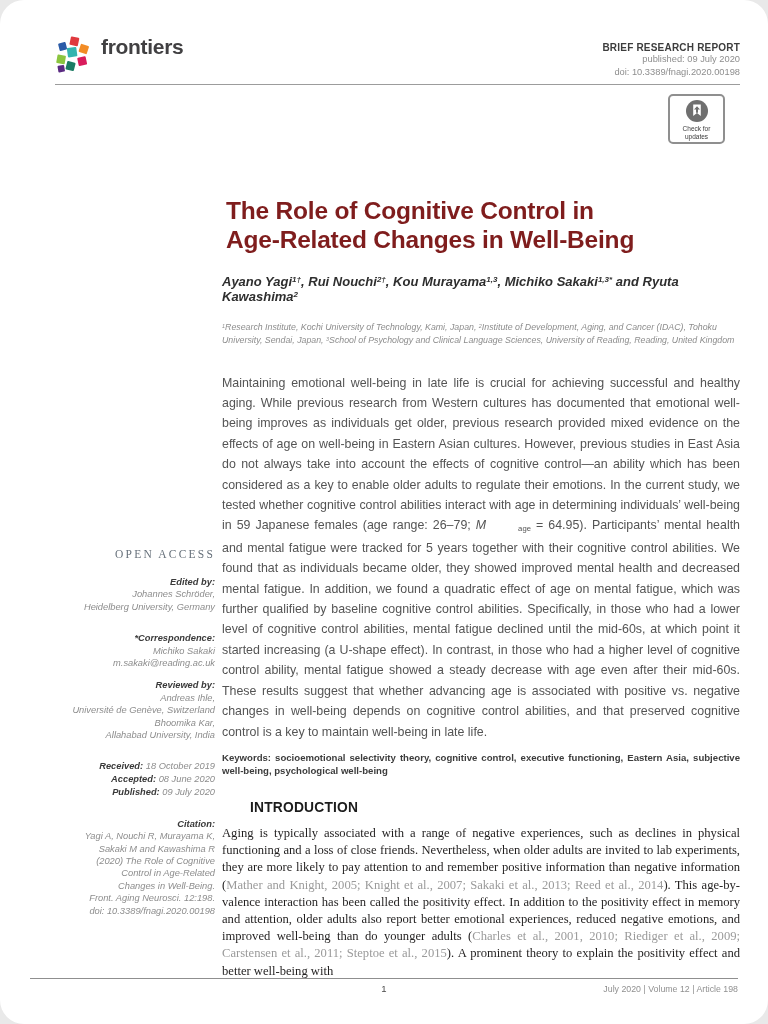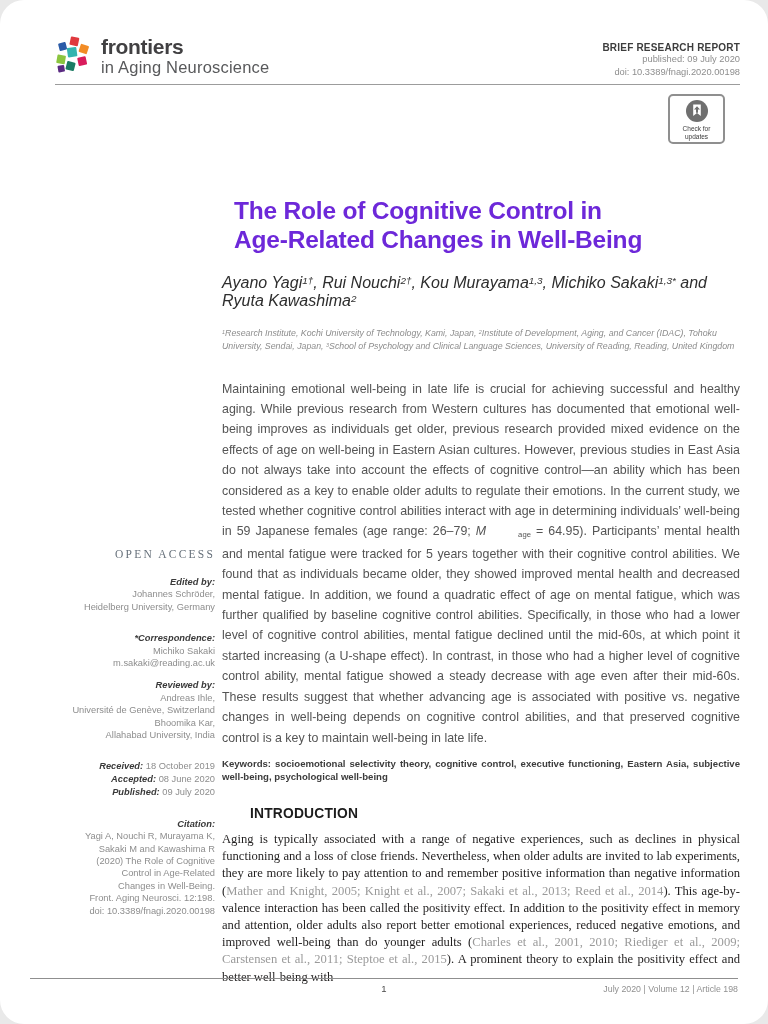--- a/index.html
+++ b/index.html
@@ -20,40 +20,40 @@
   .header-rule{position:absolute;left:55px;right:28px;top:84px;border-top:1px solid #9c9c9c;}
   .badge{
     position:absolute;left:668px;top:94px;width:57px;height:50px;
     border:2px solid #8f8f8f;border-radius:5px;background:#fff;
     display:flex;flex-direction:column;align-items:center;justify-content:flex-start;
     box-sizing:border-box;padding-top:3px;cursor:pointer;
   }
   .badge-text{font-size:6.5px;color:#3a3a3a;text-align:center;line-height:7.5px;width:40px;margin-top:2px;}
   
   .main{position:absolute;left:222px;top:196px;width:518px;}
-  .title{font-size:24.5px;line-height:29px;font-weight:bold;color:#6d28d9;
-         letter-spacing:-0.2px;margin:0 0 20px 12px;}
-  .authors{font-size:16px;font-weight:normal;font-style:italic;color:#2e2e2e;margin:0 0 17px 0;}
+  .title{font-size:24.5px;line-height:29px;font-weight:bold;color:#7f1d1d;
+         letter-spacing:-0.2px;margin:0 0 20px 4px;}
+  .authors{font-size:13px;font-weight:bold;font-style:italic;color:#2e2e2e;margin:0 0 17px 0;}
   .affils{font-size:8.8px;font-style:italic;color:#8d8d8d;line-height:12.3px;margin:0 0 25px 0;}
   .abstract{font-size:12.4px;line-height:20.4px;color:#545454;text-align:justify;margin:0 0 9px 0;}
   .keywords{font-size:9.6px;line-height:13.5px;font-weight:bold;color:#3c3c3c;text-align:justify;margin:0 0 22px 0;}
   .intro-head{font-size:13.8px;font-weight:bold;color:#1c1c1c;margin:0 0 10px 0;letter-spacing:0.2px;padding-left:28px;}
   .intro{font-family:"Liberation Serif","DejaVu Serif",serif;font-size:12.6px;line-height:17.2px;
          color:#211f1f;text-align:justify;margin:0;}
   .run-cite{color:#9a9a9a;}
   .run-it{font-style:italic;}
   .run-sup{font-size:0.62em;position:relative;top:-0.45em;}
   .run-sub{font-size:0.62em;position:relative;top:0.25em;padding-left:32px;}
   
   .sidebar{position:absolute;left:40px;top:548px;width:175px;text-align:right;}
   .oa{font-family:"Liberation Serif","DejaVu Serif",serif;font-size:11.5px;color:#66707a;
       letter-spacing:2.2px;margin-bottom:16px;}
   .sb-group{margin-bottom:10px;}
   .sb-label{font-size:9.3px;font-weight:bold;font-style:italic;color:#3a3a3a;line-height:12.4px;}
-  .sb-val{font-size:9.3px;color:#8d8d8d;line-height:12.4px;}
+  .sb-val{font-size:9.3px;font-style:italic;color:#8d8d8d;line-height:12.4px;}
   .sb-line{font-size:9.3px;line-height:12.8px;}
   .sb-line .sb-label,.sb-line .sb-val{display:inline;}
   .mt-lg{margin-top:19px;}
   .email{cursor:pointer;}
   
   .footer-rule{position:absolute;left:30px;right:30px;top:978px;border-top:1px solid #8f8f8f;}
   .footer-left{position:absolute;left:55px;top:1040px;font-size:8.8px;color:#909090;}
   .footer-page{position:absolute;left:0;right:0;top:983px;text-align:center;font-size:9.5px;color:#4a4a4a;}
   .footer-right{position:absolute;right:30px;top:984px;font-size:8.8px;color:#909090;}
 </style>
@@ -70,21 +70,20 @@
         <rect x="26" y="9" width="9" height="9" rx="1" fill="#f28c26" transform="rotate(18 30 13)"></rect>
         <rect x="13" y="12" width="10" height="10" rx="1" fill="#35b4af" transform="rotate(-8 18 17)"></rect>
         <rect x="2" y="20" width="9" height="9" rx="1" fill="#8bc53f" transform="rotate(10 6 24)"></rect>
         <rect x="24" y="22" width="9" height="9" rx="1" fill="#d91c5c" transform="rotate(-12 28 26)"></rect>
         <rect x="12" y="27" width="9" height="9" rx="1" fill="#1b7b63" transform="rotate(14 16 31)"></rect>
         <rect x="3" y="31" width="7" height="7" rx="1" fill="#5a2a82" transform="rotate(-10 6 34)"></rect>
       </g>
     </svg>
     <div class="logo-text">
       <div class="brand">frontiers</div>
-      <div class="journal">in Aging Neuroscience</div>
     </div>
   </div>
 
   <div class="header-meta">
     <div class="article-type">BRIEF RESEARCH REPORT</div>
     <div class="header-sub">published: 09 July 2020</div>
     <div class="header-sub">doi: 10.3389/fnagi.2020.00198</div>
   </div>
 
   <div class="header-rule"></div>

